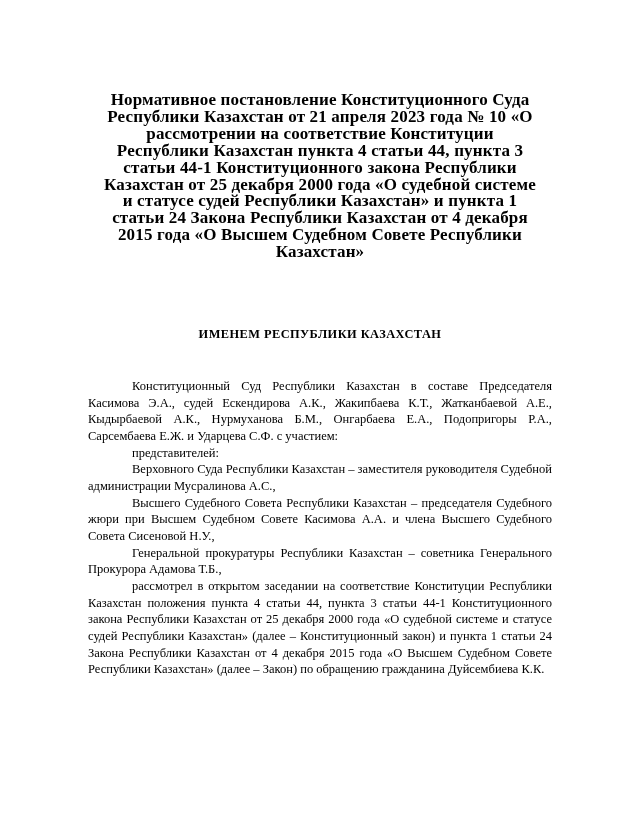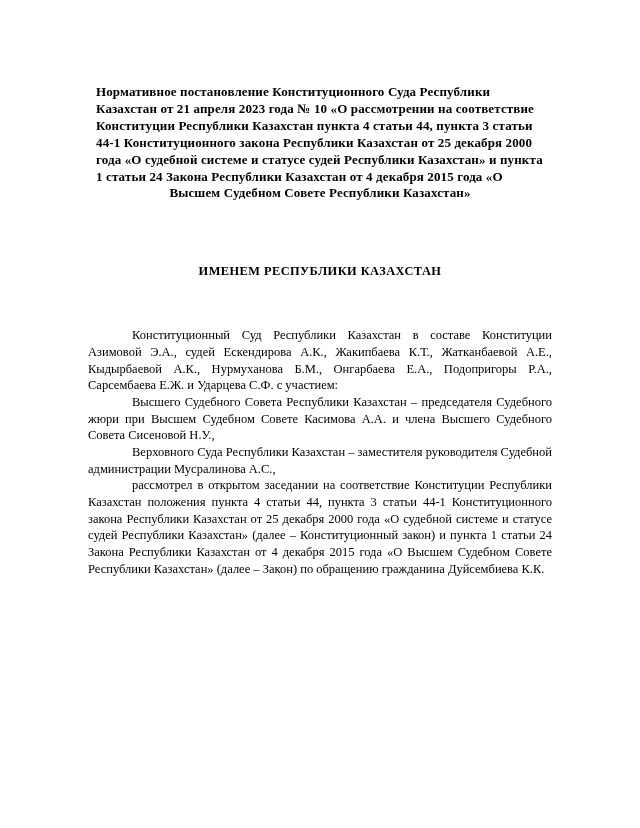--- a/index.html
+++ b/index.html
@@ -28,32 +28,32 @@
 
   .content {
     position: absolute;
     left: 88px;
     top: 76px;
     width: 464px;
   }
 
   
   .doc-title {
-    font-size: 13px;
+    font-size: 17px;
     font-weight: bold;
     line-height: 16.9px;
-    text-align: left;
+    text-align: center;
     text-align-last: center;
-    margin: 8px;
+    margin: 16px;
     letter-spacing: 0.01em;
   }
 
   
   .in-the-name {
-    margin: 12px;
+    margin: 0;
     padding-top: 49px;
     font-size: 12.4px;
     font-weight: bold;
     line-height: 17px;
     text-align: center;
     letter-spacing: 0.035em;
   }
 
   
   .body-block {
@@ -78,20 +78,22 @@
 <body>
 
 <div class="page">
   <div class="content">
 
     <h1 class="doc-title">Нормативное постановление Конституционного Суда Республики Казахстан от 21 апреля 2023 года № 10 «О рассмотрении на соответствие Конституции Республики Казахстан пункта 4 статьи 44, пункта 3 статьи 44-1 Конституционного закона Республики Казахстан от 25 декабря 2000 года «О судебной системе и статусе судей Республики Казахстан» и пункта 1 статьи 24 Закона Республики Казахстан от 4 декабря 2015 года «О Высшем Судебном Совете Республики Казахстан»</h1>
 
     <h2 class="in-the-name">ИМЕНЕМ РЕСПУБЛИКИ КАЗАХСТАН</h2>
 
     <div class="body-block">
-      <p class="para">Конституционный Суд Республики Казахстан в составе Конституции Азимовой Э.А., судей Ескендирова А.К., Жакипбаева К.Т., Жатканбаевой А.Е., Кыдырбаевой А.К., Нурмуханова Б.М., Онгарбаева Е.А., Подопригоры Р.А., Сарсембаева Е.Ж. и Ударцева С.Ф. с участием:</p>
+      <p class="para">Конституционный Суд Республики Казахстан в составе Председателя Касимова Э.А., судей Ескендирова А.К., Жакипбаева К.Т., Жатканбаевой А.Е., Кыдырбаевой А.К., Нурмуханова Б.М., Онгарбаева Е.А., Подопригоры Р.А., Сарсембаева Е.Ж. и Ударцева С.Ф. с участием:</p>
+      <p class="para">представителей:</p>
+      <p class="para">Верховного Суда Республики Казахстан – заместителя руководителя Судебной администрации Мусралинова А.С.,</p>
       <p class="para">Высшего Судебного Совета Республики Казахстан – председателя Судебного жюри при Высшем Судебном Совете Касимова А.А. и члена Высшего Судебного Совета Сисеновой Н.У.,</p>
-      <p class="para">Верховного Суда Республики Казахстан – заместителя руководителя Судебной администрации Мусралинова А.С.,</p>
+      <p class="para">Генеральной прокуратуры Республики Казахстан – советника Генерального Прокурора Адамова Т.Б.,</p>
       <p class="para">рассмотрел в открытом заседании на соответствие Конституции Республики Казахстан положения пункта 4 статьи 44, пункта 3 статьи 44-1 Конституционного закона Республики Казахстан от 25 декабря 2000 года «О судебной системе и статусе судей Республики Казахстан» (далее – Конституционный закон) и пункта 1 статьи 24 Закона Республики Казахстан от 4 декабря 2015 года «О Высшем Судебном Совете Республики Казахстан» (далее – Закон) по обращению гражданина Дуйсембиева К.К.</p>
     </div>
 
   </div>
 </div>
 
 </body></html>

